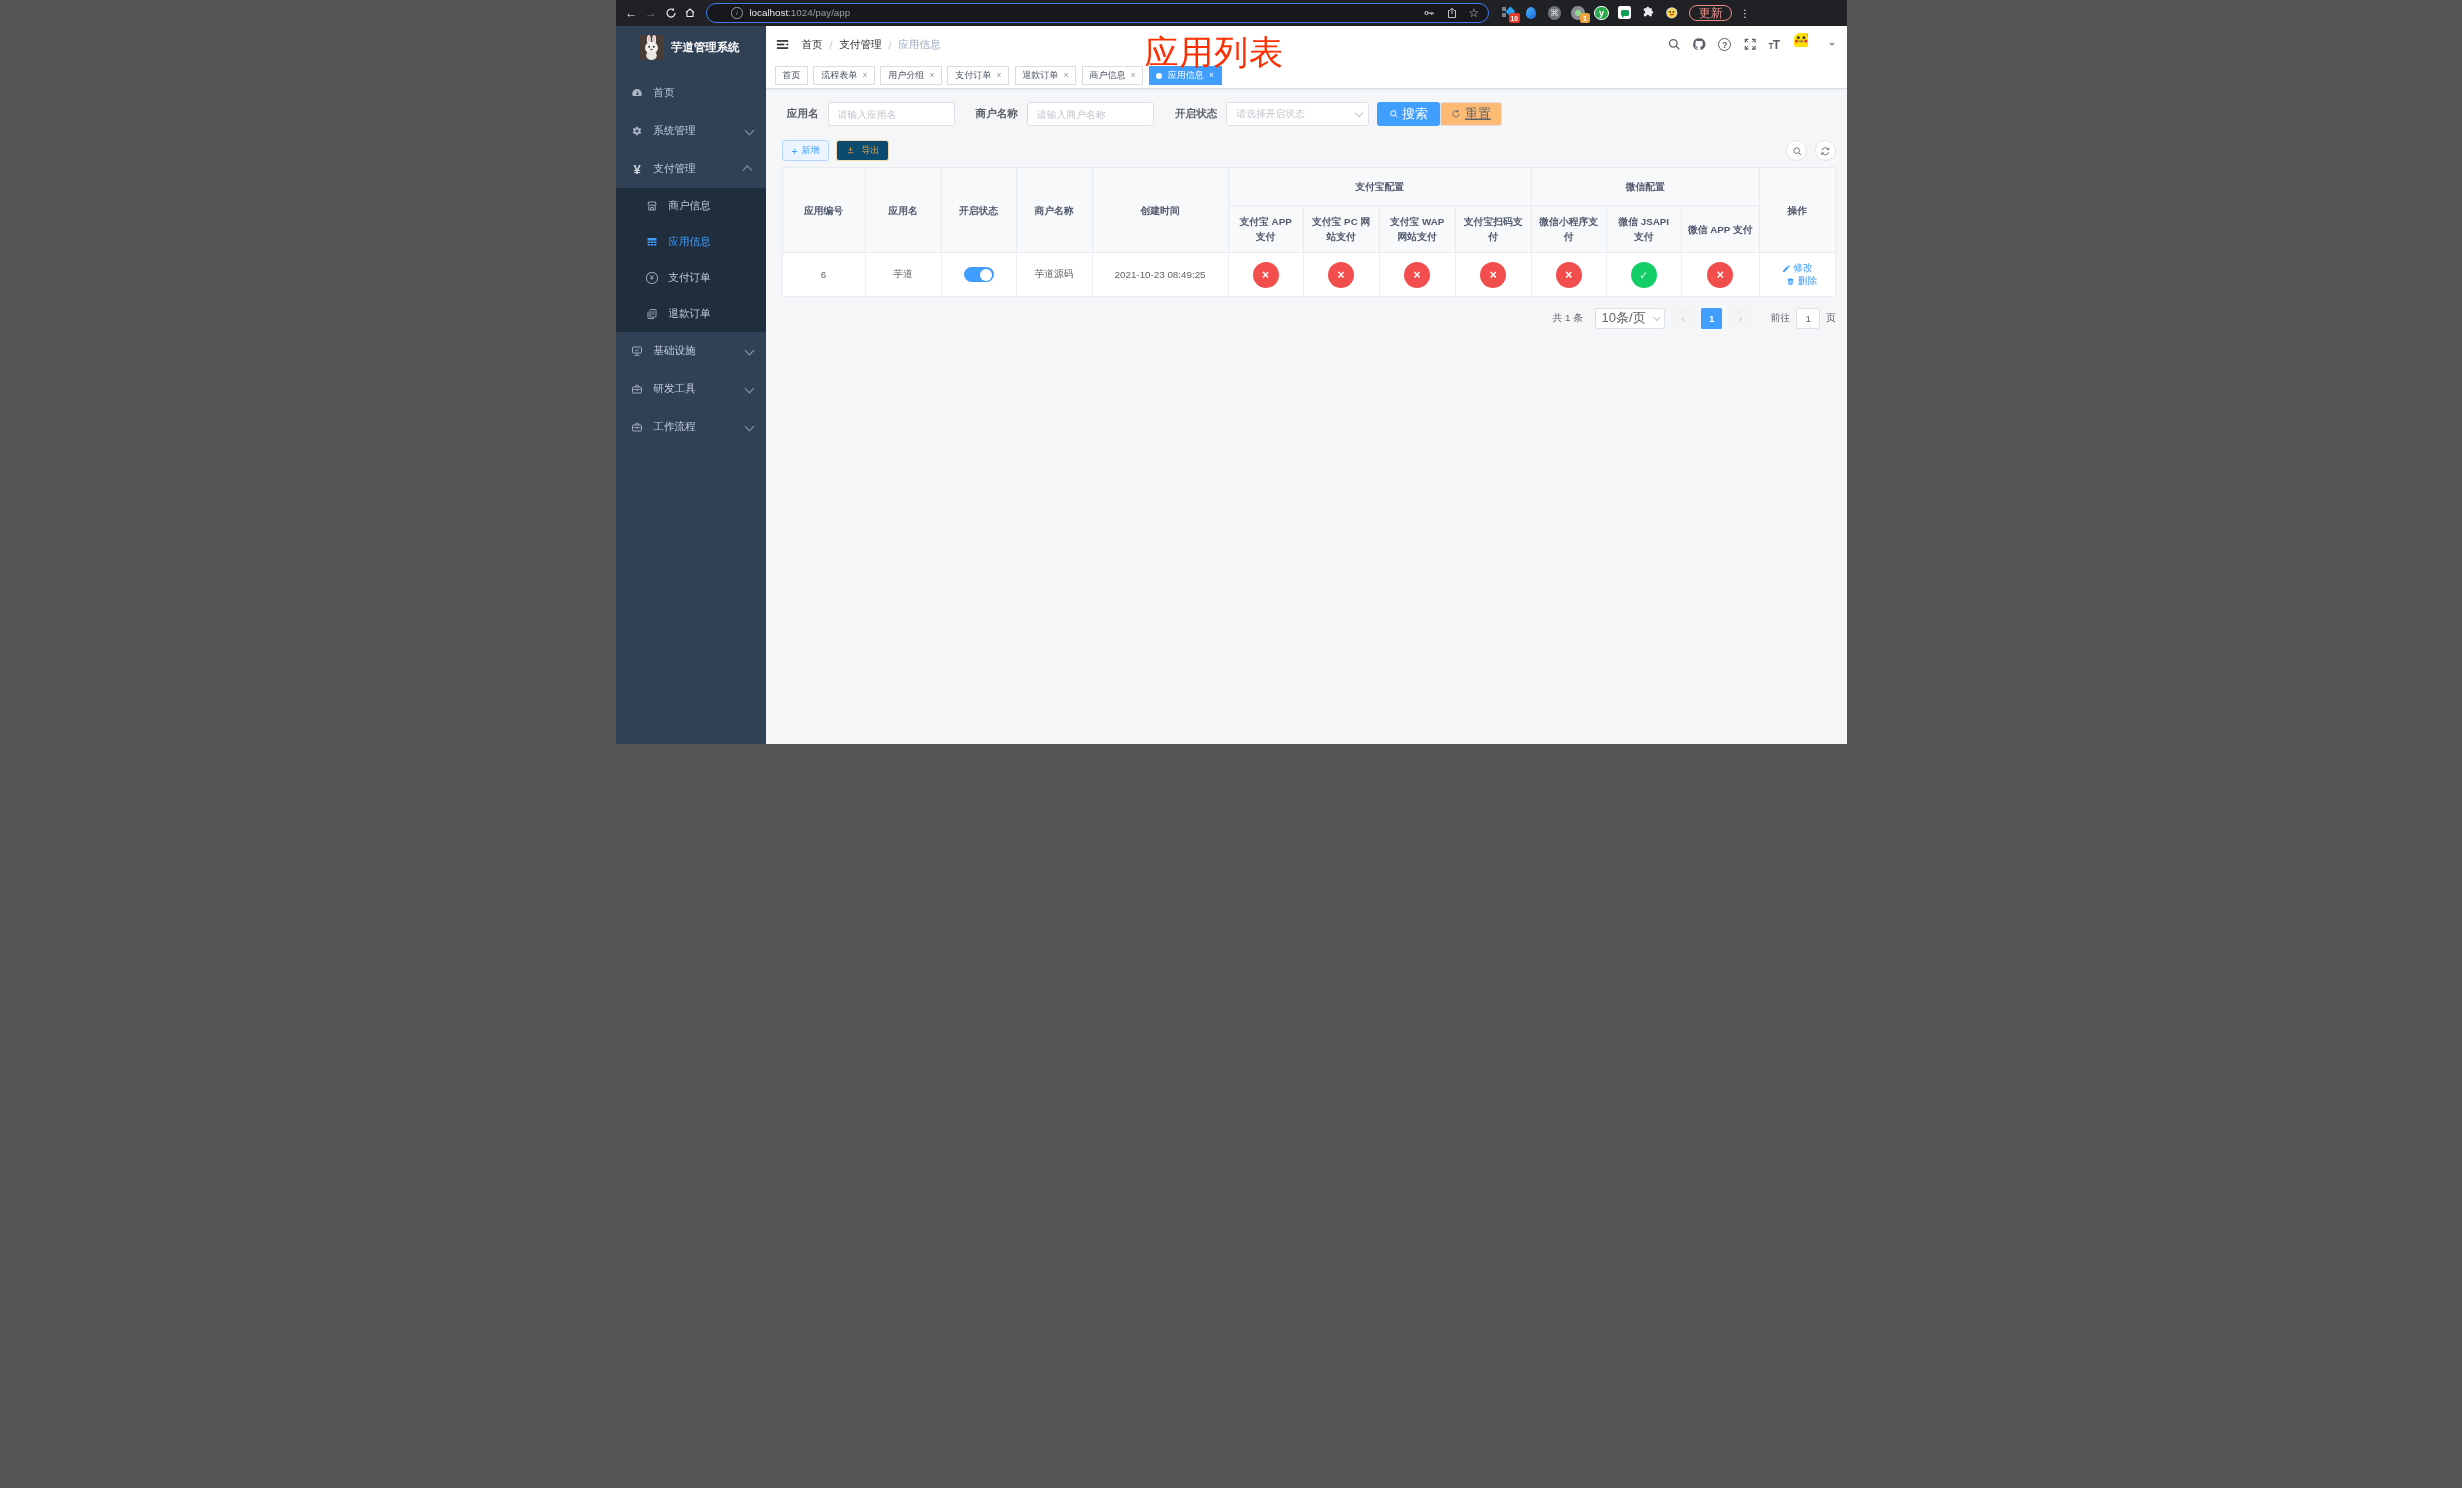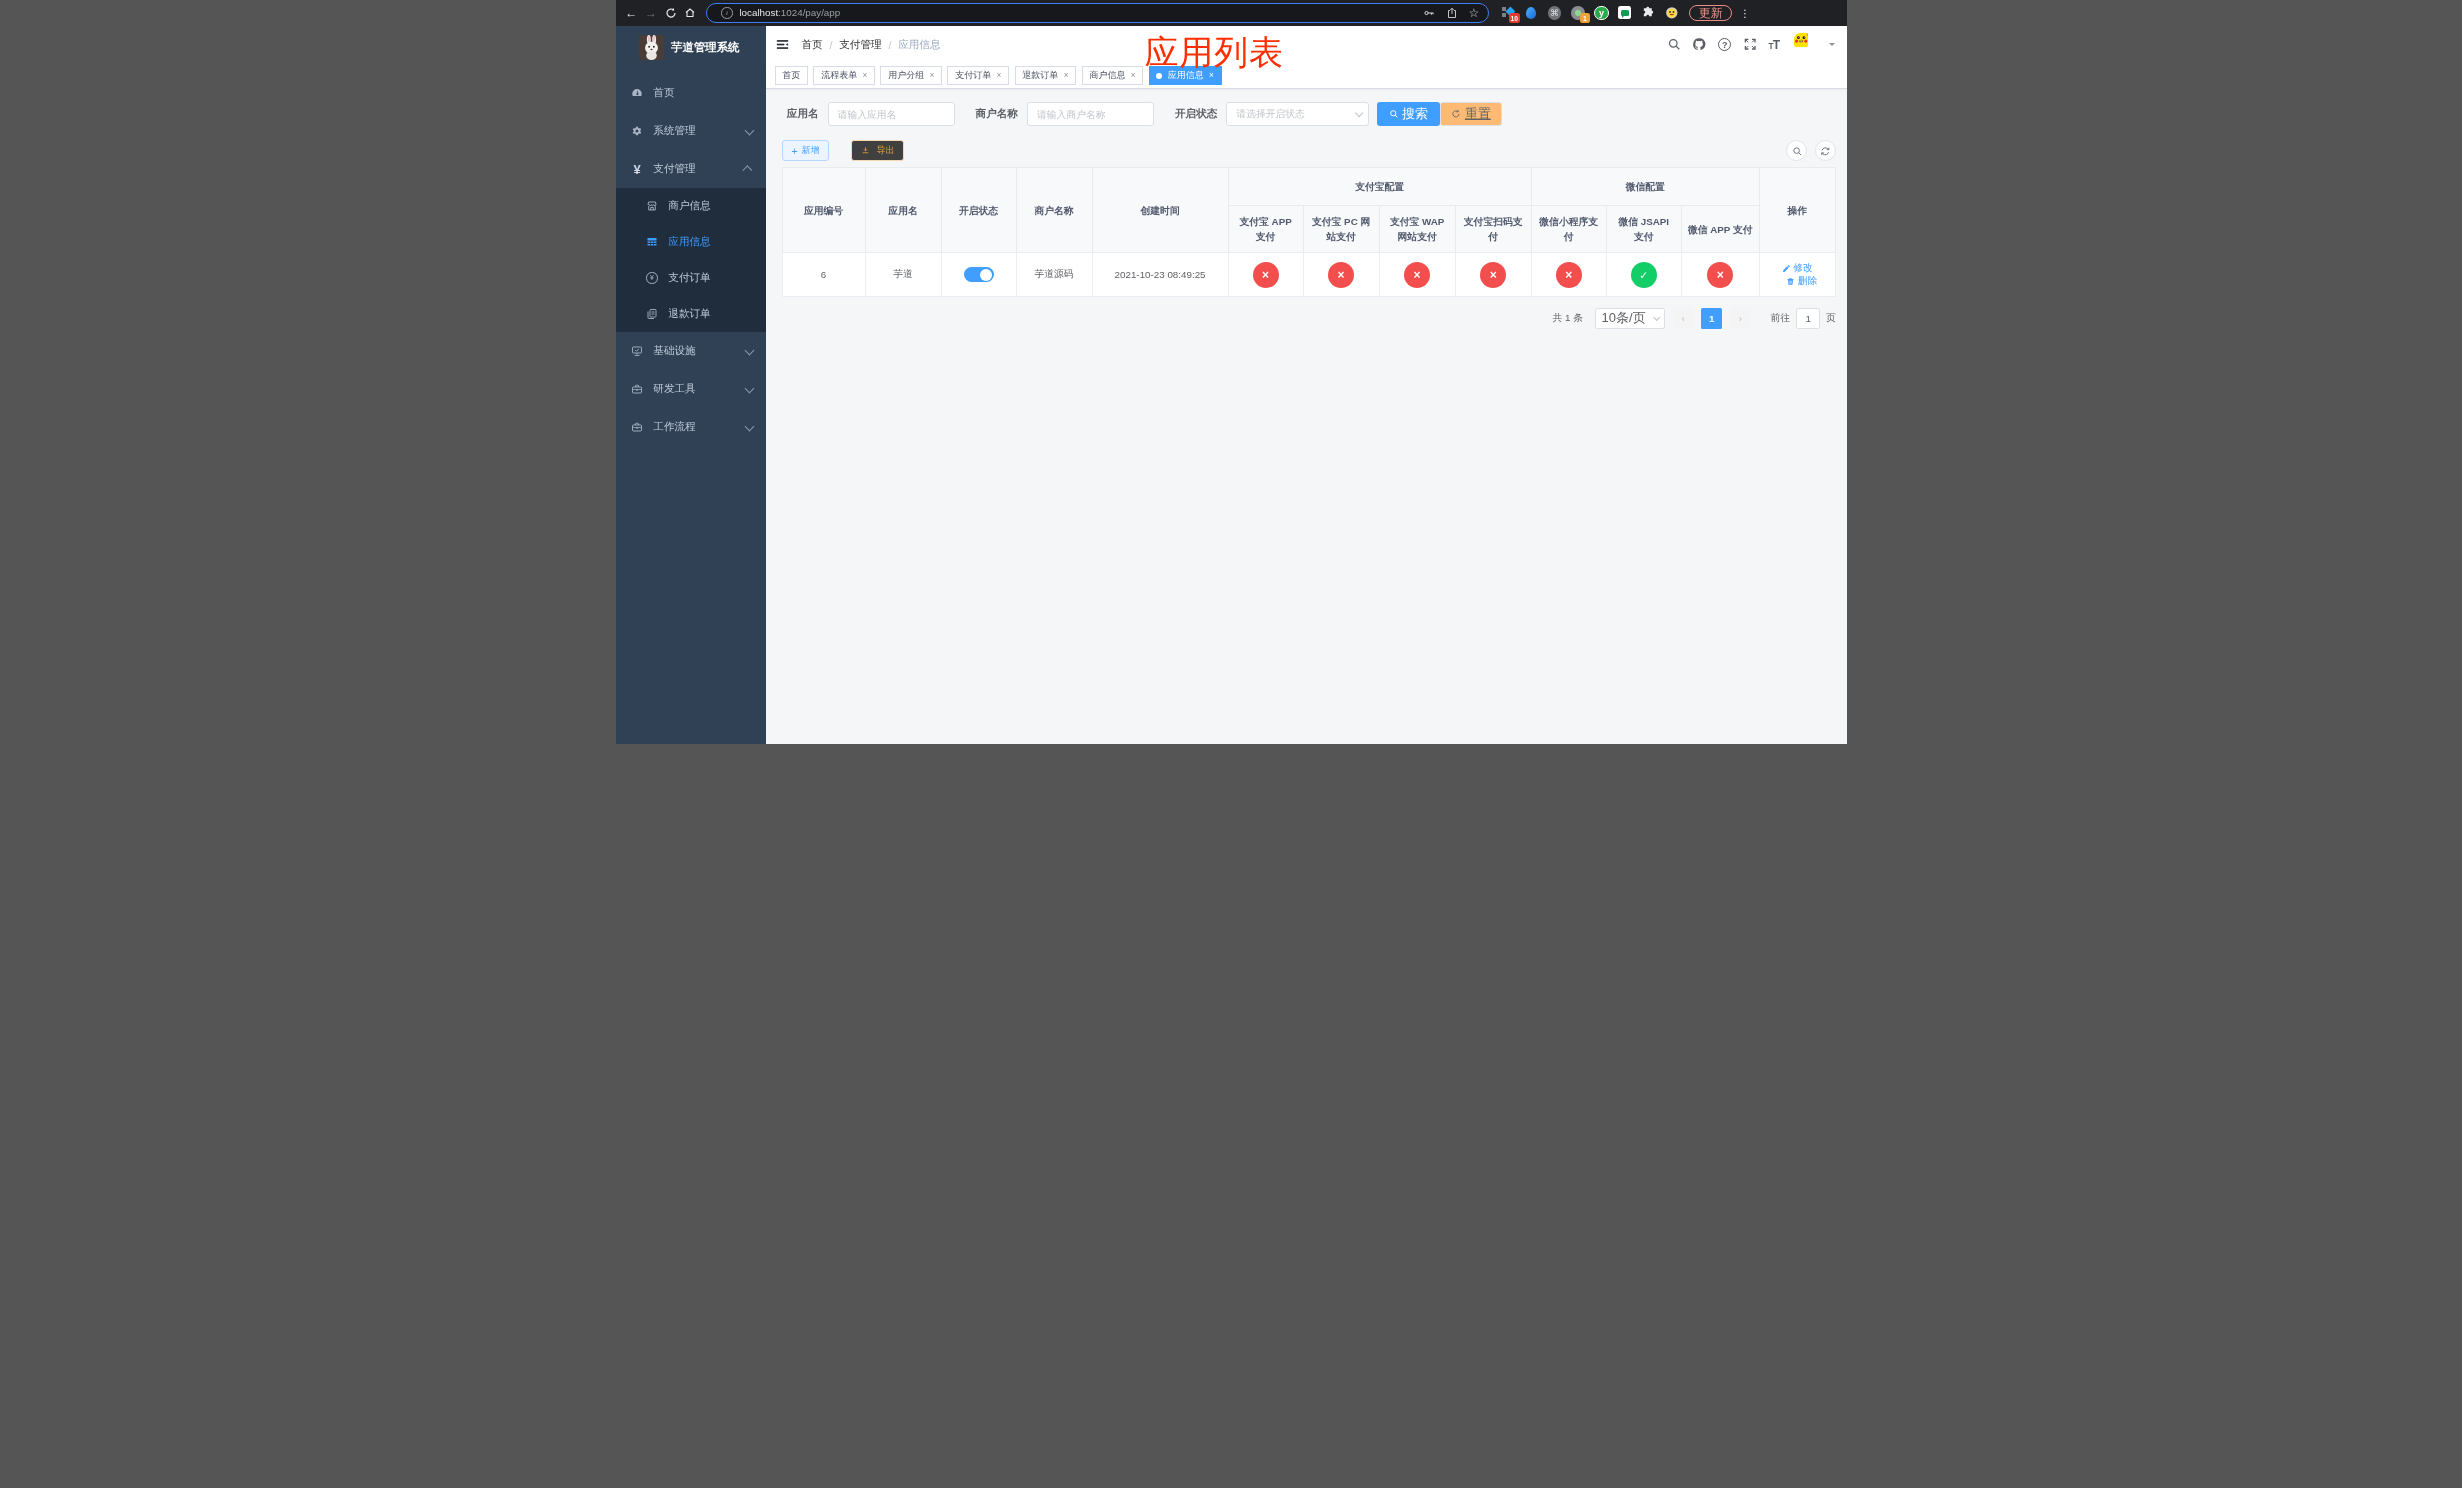--- a/index.html
+++ b/index.html
@@ -5,21 +5,21 @@
   * { box-sizing: border-box; margin: 0; padding: 0; }
   html,body { background:#555; }
   body { font-family:"Liberation Sans","DejaVu Sans",sans-serif; }
   .screen { position:relative; width:1231px; height:744px; background:#fff; overflow:hidden; margin:0 auto; }
 
   
   .chrome { height:26px; background:#202124; display:flex; align-items:center; padding:0 7.6px 0 6px; }
   .nav-btn { width:19.7px; height:19.7px; display:flex; align-items:center; justify-content:center; color:#e8eaed; font-size:12px; border-radius:50%; }
   .nav-btn.disabled { color:#72767b; }
   .nav-btn svg { width:12px; height:12px; }
-  .omnibox { width:783px; height:20.4px; margin-left:6px; background:#17181b; border:1.5px solid #3f7ef8; border-radius:10.6px; display:flex; align-items:center; padding:0 3px 0 14px; color:#9aa0a6; font-size:9.8px; }
+  .omnibox { width:783px; height:20.4px; margin-left:6px; background:#17181b; border:1.5px solid #3f7ef8; border-radius:10.6px; display:flex; align-items:center; padding:0 3px 0 24px; color:#9aa0a6; font-size:9.8px; }
   .info-ic { width:11.4px; height:11.4px; border:0.8px solid #9aa0a6; border-radius:50%; font-size:6.8px; font-style:italic; font-family:"Liberation Serif",serif; display:flex; align-items:center; justify-content:center; flex:0 0 auto; }
   .url-text { margin-left:6.8px; white-space:nowrap; }
   .url-host { color:#e8eaed; }
   .omni-right { margin-left:auto; display:flex; align-items:center; gap:10.6px; padding-right:6px; color:#d5d7da; }
   .omni-right svg { width:12px; height:12px; }
   .star-glyph { font-size:12px; line-height:1; }
   .ext-area { display:flex; align-items:center; margin-left:11.4px; gap:9px; }
   .ext { position:relative; width:14.4px; height:14.4px; display:flex; align-items:center; justify-content:center; }
   .badge { position:absolute; bottom:-3px; right:-4.5px; min-width:9.8px; height:9.8px; border-radius:2.3px; font-size:6.8px; color:#fff; display:flex; align-items:center; justify-content:center; padding:0 1.5px; font-weight:700; }
   .badge.red { background:#e33b2e; }
@@ -97,21 +97,21 @@
   .f-select .sel-caret { margin-left:auto; width:6px; height:6px; border-right:1.1px solid #c0c4cc; border-bottom:1.1px solid #c0c4cc; transform:rotate(45deg) translateY(-1.5px); }
   .btn { height:24px; border-radius:3px; font-size:13px; display:inline-flex; align-items:center; justify-content:center; gap:3.8px; cursor:pointer; border:0.8px solid transparent; font-family:inherit; }
   .btn svg { width:9.8px; height:9.8px; }
   .btn-search { background:#409eff; color:#fff; padding:0 10.6px; margin-left:7.6px; }
   .btn-reset { background:#fdba74; color:#606266; border-color:#dcdfe6; padding:0 10.6px; margin-left:0;text-decoration:underline; }
 
   
   .toolbar { display:flex; align-items:center; margin-bottom:6px; }
   .btn-mini { height:21px; border-radius:3px; font-size:9px; padding:0 9px; display:inline-flex; align-items:center; gap:3.8px; cursor:pointer; }
   .btn-add { background:#ecf5ff; border:0.8px solid #b3d8ff; color:#409eff; }
-  .btn-export { background:#404040; border:0.8px solid #f5dab1; color:#e6a23c; margin-left:22px;gap:6px; }
+  .btn-export { background:#0c4a6e; border:0.8px solid #f5dab1; color:#e6a23c; margin-left:7px;gap:6px; }
   .btn-mini svg { width:9px; height:9px; }
   .plus-glyph { font-size:10.6px; line-height:1; }
   .tb-right { margin-left:auto; display:flex; gap:7.6px; }
   .circle-btn { width:21px; height:21px; border-radius:50%; background:#fff; border:0.8px solid #e0e4ea; color:#5f6670; display:flex; align-items:center; justify-content:center; cursor:pointer; }
   .circle-btn svg { width:10.6px; height:10.6px; }
 
   
   table.grid { width:100%; border-collapse:collapse; background:#fff; font-size:9.8px; table-layout:fixed; }
   .grid th { background:#f8f9fb; color:#515a6e; font-weight:700; border:0.8px solid #e8ebf0; text-align:center; padding:3px 6px; line-height:1.6; }
   .grid thead tr.gr1 th { height:38px; }

